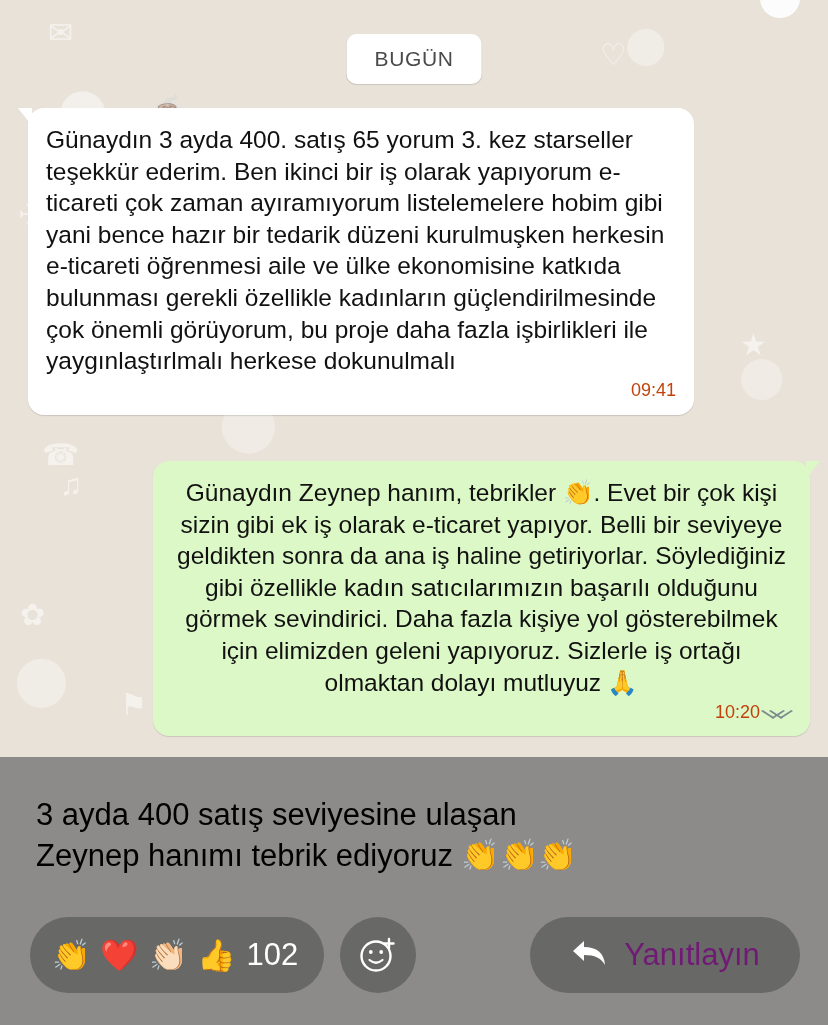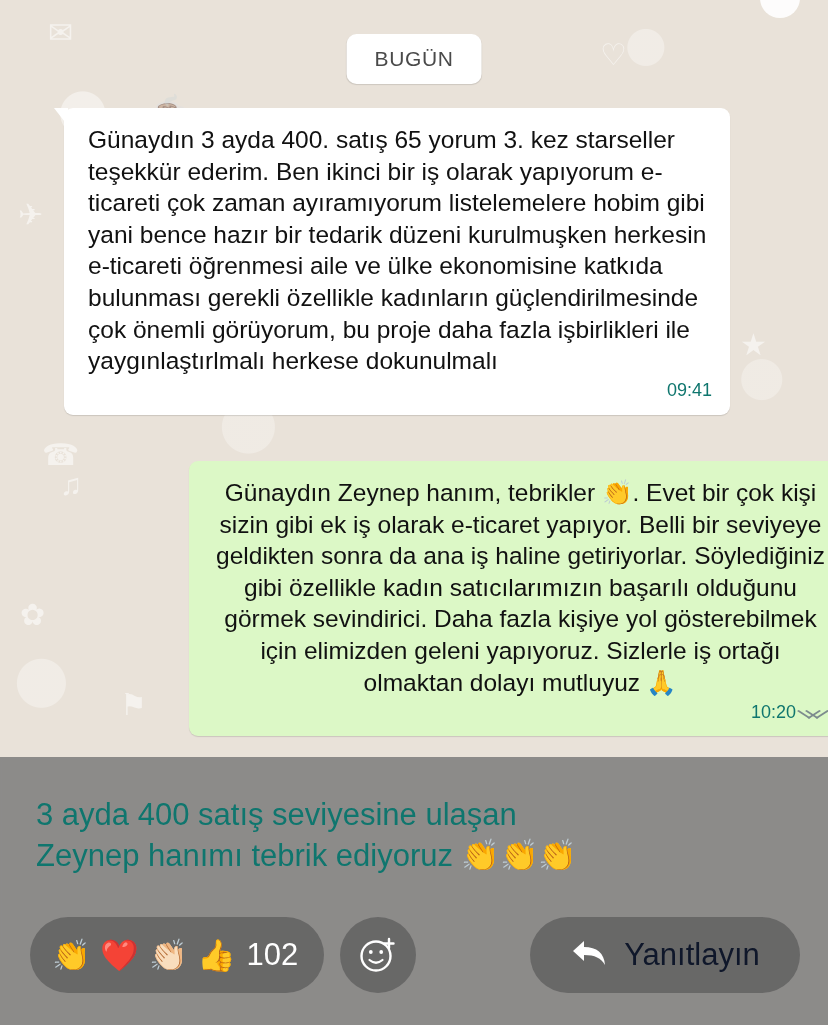--- a/index.html
+++ b/index.html
@@ -66,43 +66,42 @@
   #date-pill span {
     font-size: 21px;
     letter-spacing: 0.6px;
     color: #4a4a4a;
     font-weight: 400;
   }
 
   
   .bubble {
     position: absolute;
-    border-radius: 9px;
+    border-radius: 16px;
     box-shadow: 0 1px 1px rgba(0,0,0,0.13);
-    padding: 16px 18px 12px 24px;
-    margin-left: 36px;
+    padding: 16px 18px 12px 18px;
   }
   .bubble .msg-text {
     font-size: 24.5px;
     line-height: 1.29;
     color: #111111;
     white-space: pre-wrap;
     word-wrap: break-word;
   }
   .meta {
     display: flex;
     align-items: center;
     justify-content: flex-end;
     gap: 6px;
     margin-top: 2px;
     height: 24px;
   }
   .meta .time {
     font-size: 18px;
-    color: #0f766e;
+    color: #c2410c;
   }
   .ticks {
     display: inline-block;
     width: 26px;
     height: 16px;
     position: relative;
   }
   .ticks i {
     position: absolute;
     top: 0;
@@ -154,21 +153,21 @@
     width: 828px;
     height: 268px;
     background: rgba(120,120,120,0.82);
     backdrop-filter: blur(2px);
   }
   #overlay-caption {
     position: absolute;
     top: 37px;
     left: 36px;
     width: 760px;
-    color: #0f766e;
+    color: #000000;
     font-size: 31px;
     line-height: 1.33;
     font-weight: 400;
     white-space: pre-wrap;
   }
 
   
   #reaction-bar {
     position: absolute;
     top: 160px;
@@ -214,21 +213,21 @@
     border-radius: 38px;
     background: rgba(90,90,90,0.72);
     display: flex;
     align-items: center;
     justify-content: center;
     gap: 16px;
     padding: 0 34px;
   }
   #reply-button .reply-label {
     font-size: 31px;
-    color: #0f172a;
+    color: #701a75;
   }
   .reply-arrow { display: block; }
 </style>
 </head>
 <body>
 
 <div id="chat-area">
 
   <span class="wp-doodle" style="top:18px;left:48px;">✉</span>
   <span class="wp-doodle" style="top:96px;left:150px;">☕</span>

